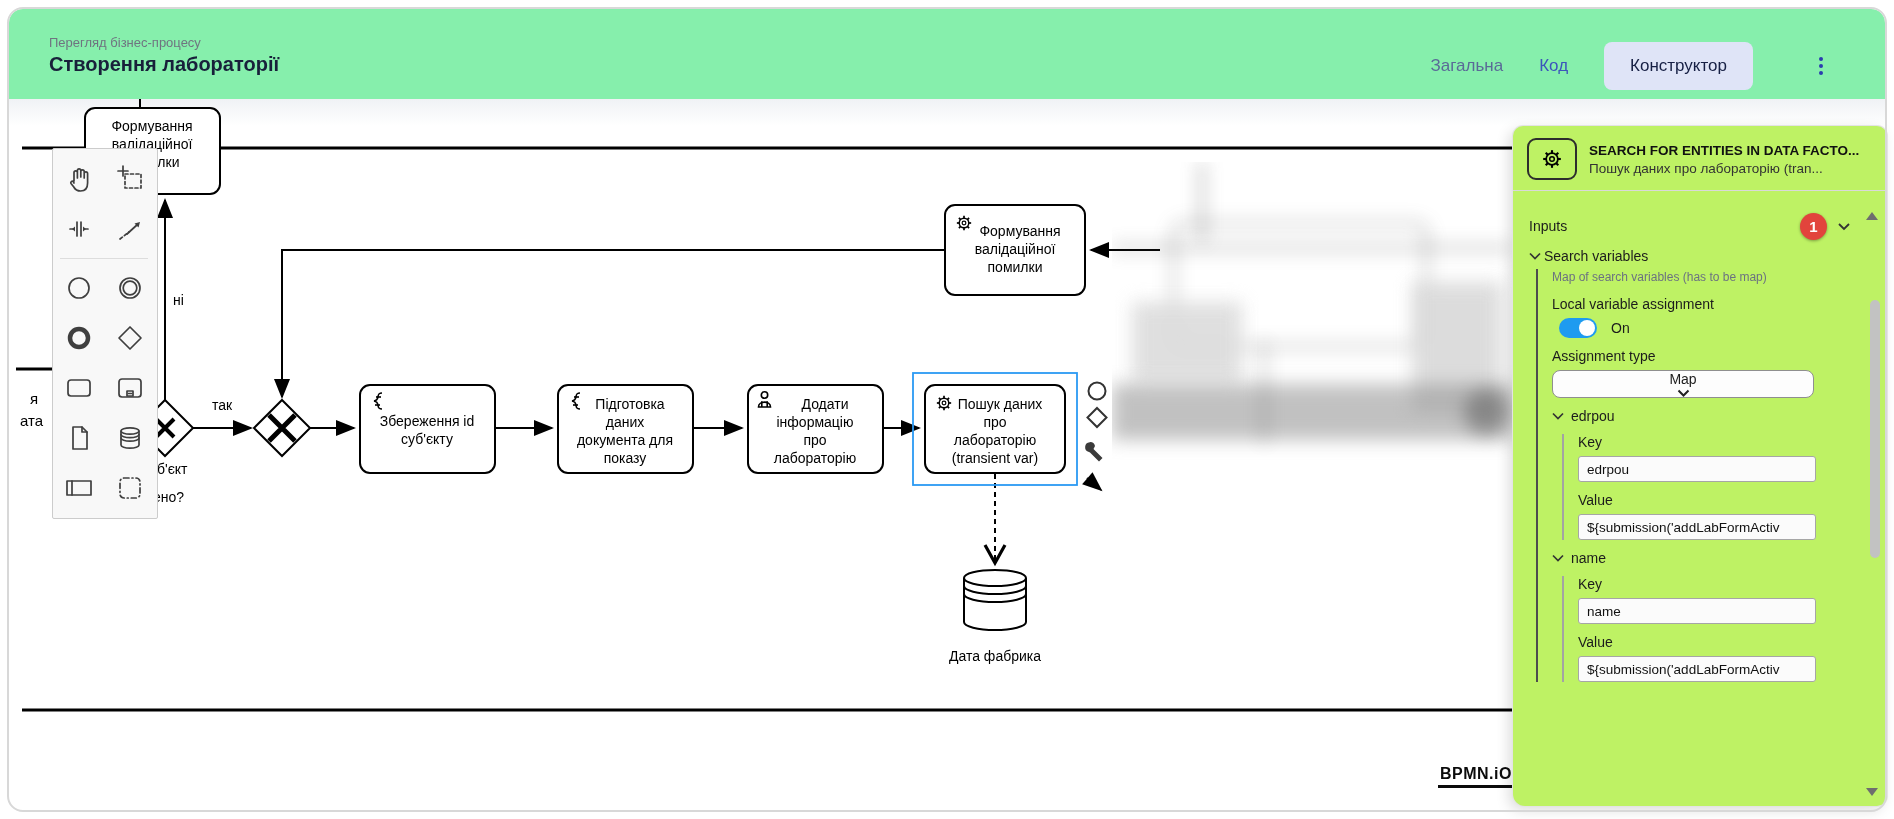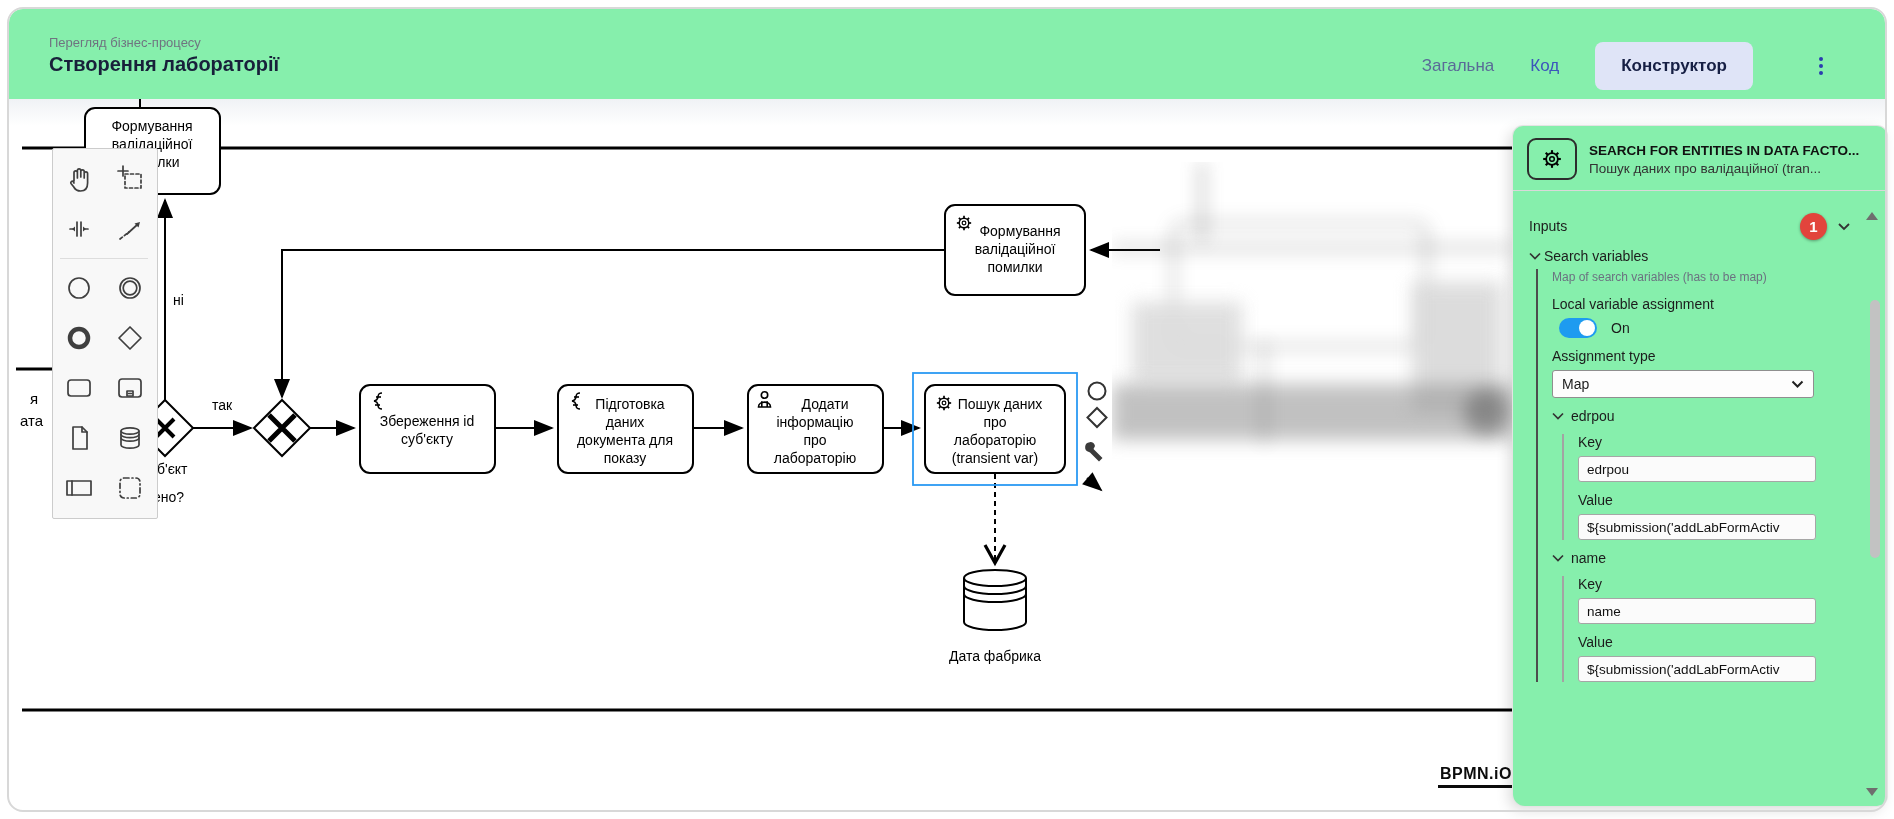--- a/index.html
+++ b/index.html
@@ -8,41 +8,41 @@
   .card-frame{position:absolute;inset:7px;border:2px solid #d8d8d8;border-radius:16px;
               pointer-events:none;z-index:60;}
   
   .top-header{position:absolute;left:9px;top:9px;right:9px;height:90px;background:#86efac;
               border-radius:14px 14px 0 0;z-index:20;}
   .hdr-breadcrumb{position:absolute;left:40px;top:26px;font-size:13px;color:#6f7480;}
   .hdr-title{position:absolute;left:40px;top:44px;font-size:20px;font-weight:bold;color:#18203a;}
   .tabs{position:absolute;top:33px;right:58px;height:48px;display:flex;align-items:center;gap:36px;}
   .tab{font-size:17px;color:#5a6a97;cursor:pointer;}
   .tab.code{color:#3c55bb;}
-  .tab.active{background:#dfe4f7;color:#161f44;font-weight:bold;border-radius:8px;
+  .tab.active{background:#dfe4f7;color:#161f44;font-weight:normal;border-radius:8px;
               height:48px;line-height:48px;padding:0 26px;}
   .kebab{display:flex;flex-direction:column;gap:3px;margin-left:26px;cursor:pointer;padding:4px;}
   .kebab i{width:4px;height:4px;border-radius:50%;background:#2b3daf;display:block;}
   .canvas-fade{position:absolute;left:9px;top:96px;right:9px;height:30px;z-index:0;
                background:linear-gradient(#eef0f4,#ffffff);}
   
   .bpmn-svg{position:absolute;left:0;top:0;z-index:1;}
   .bpmn-svg text{font-family:"Liberation Sans",sans-serif;fill:#000;}
   
   .palette{position:absolute;left:52px;top:148px;width:104px;z-index:5;background:#f8f8f8;
            border:1px solid #cccccc;border-radius:2px;padding:5px 0;
            display:grid;grid-template-columns:51px 51px;}
   .pal-cell{height:50px;display:flex;align-items:center;justify-content:center;cursor:pointer;}
   .pal-sep{grid-column:1 / span 2;border-top:1px solid #ddd;margin:4px 7px;}
   .pal-cell svg{stroke:#3f3f3f;fill:none;stroke-width:1.7;stroke-linecap:round;stroke-linejoin:round;}
   
   .blur-zone{position:absolute;left:1112px;top:162px;width:400px;height:386px;overflow:hidden;z-index:4;}
   .blur-zone div{position:absolute;filter:blur(9px);}
   
-  .props-panel{position:absolute;left:1513px;top:126px;width:374px;bottom:13px;background:#86efac;
+  .props-panel{position:absolute;left:1513px;top:126px;width:374px;bottom:13px;background:#bef264;
                border-radius:10px 10px 10px 12px;z-index:30;
                box-shadow:0 0 0 1px #e4e4e4,-4px 4px 14px rgba(0,0,0,.14);}
   .panel-hdr{display:flex;align-items:center;gap:12px;padding:12px 14px 10px 14px;
              border-bottom:1px solid #d9d9d9;}
   .panel-hdr-icon{width:46px;height:38px;border:2px solid #2d2d2d;border-radius:9px;flex:none;
                   display:flex;align-items:center;justify-content:center;}
   .panel-hdr-texts{min-width:0;}
   .panel-title{font-size:13.5px;font-weight:bold;color:#111;white-space:nowrap;overflow:hidden;}
   .panel-subtitle{font-size:13.5px;color:#333;white-space:nowrap;overflow:hidden;margin-top:3px;}
   .panel-body{position:absolute;top:72px;bottom:0;left:0;right:0;padding:10px 36px 8px 14px;
@@ -53,23 +53,23 @@
              font-weight:bold;font-size:15px;display:flex;align-items:center;justify-content:center;
              box-shadow:0 1px 3px rgba(0,0,0,.35);}
   .chev{display:block;cursor:pointer;}
   .group-hdr{display:flex;align-items:center;gap:3px;margin:4px 0 2px 2px;cursor:pointer;}
   .group-body{margin-left:9px;border-left:2px solid #4d4d4d;padding-left:14px;}
   .desc{color:#6b7280;font-size:12px;line-height:1.45;max-width:252px;margin:5px 0 4px;}
   .fld-label{margin:10px 0 6px;color:#1c1c1c;}
   .toggle-row{display:flex;align-items:center;gap:14px;margin:4px 0 2px;padding-left:7px;}
   .toggle{width:38px;height:20px;border-radius:10px;background:#1e9bf0;position:relative;cursor:pointer;flex:none;}
   .toggle .knob{position:absolute;right:2px;top:2px;width:16px;height:16px;border-radius:50%;background:#fff;}
-  .select-box{width:262px;height:28px;border:1px solid #8f8f8f;border-radius:3px;background:#fdfdfd;
+  .select-box{width:262px;height:28px;border:1px solid #8f8f8f;border-radius:8px;background:#fdfdfd;
               display:flex;align-items:center;justify-content:space-between;padding:0 9px;cursor:pointer;
-              box-sizing:border-box;}
+              box-sizing:border-box;flex-direction:column;}
   .map-row{display:flex;align-items:center;margin-top:16px;position:relative;height:30px;}
   .map-bullet{position:absolute;left:-20px;top:11px;width:8px;height:8px;border-radius:50%;background:#3a3a3a;}
   .plus{font-size:24px;font-weight:300;color:#3a3a3a;line-height:20px;cursor:pointer;margin-right:2px;}
   .entry{margin-top:10px;}
   .entry-hdr{display:flex;align-items:center;gap:7px;cursor:pointer;}
   .entry-body{margin-left:10px;border-left:2px solid #a3a3a3;padding-left:14px;}
   .txt-input{width:238px;height:26px;border:1px solid #a6a6a6;border-radius:3px;background:#fbfbfb;
              padding:0 8px;font-size:13.5px;color:#111;box-sizing:border-box;
              font-family:"Liberation Sans",sans-serif;white-space:nowrap;overflow:hidden;}
   .sb-up{position:absolute;right:9px;top:86px;width:0;height:0;border-left:6px solid transparent;
@@ -330,21 +330,21 @@
 
   <div class="props-panel">
     <div class="panel-hdr">
       <div class="panel-hdr-icon">
         <svg width="28" height="26" viewBox="0 0 28 26">
             <use href="#gear-def" transform="translate(14,13) scale(1.05)"></use>
           </svg>
       </div>
       <div class="panel-hdr-texts">
         <div class="panel-title">SEARCH FOR ENTITIES IN DATA FACTO...</div>
-        <div class="panel-subtitle">Пошук даних про валідаційної (tran...</div>
+        <div class="panel-subtitle">Пошук даних про лабораторію (tran...</div>
       </div>
     </div>
 
     <div class="panel-body">
       <div class="row-inputs">
         <span>Inputs</span>
         <span class="row-right">
           <span class="num-badge">1</span>
           <svg class="chev" width="14" height="9">
             <polyline points="2,2 7,7 12,2" fill="none" stroke="#333" stroke-width="1.8"></polyline>

